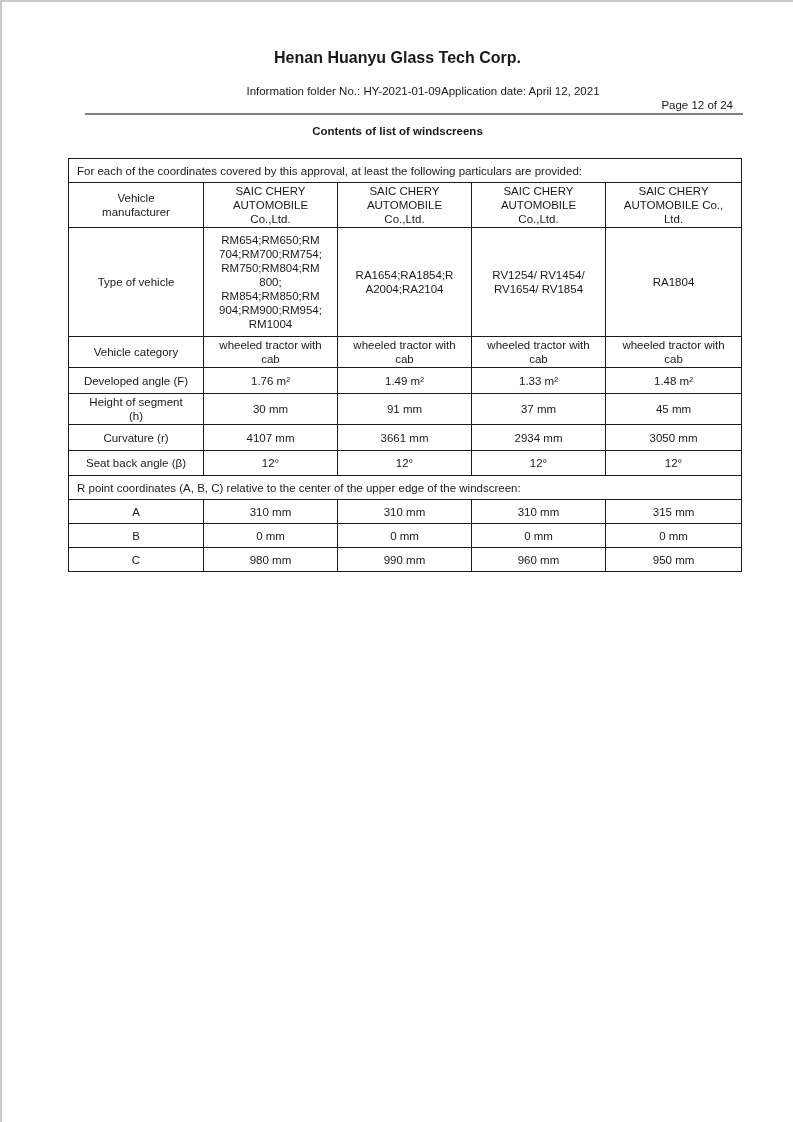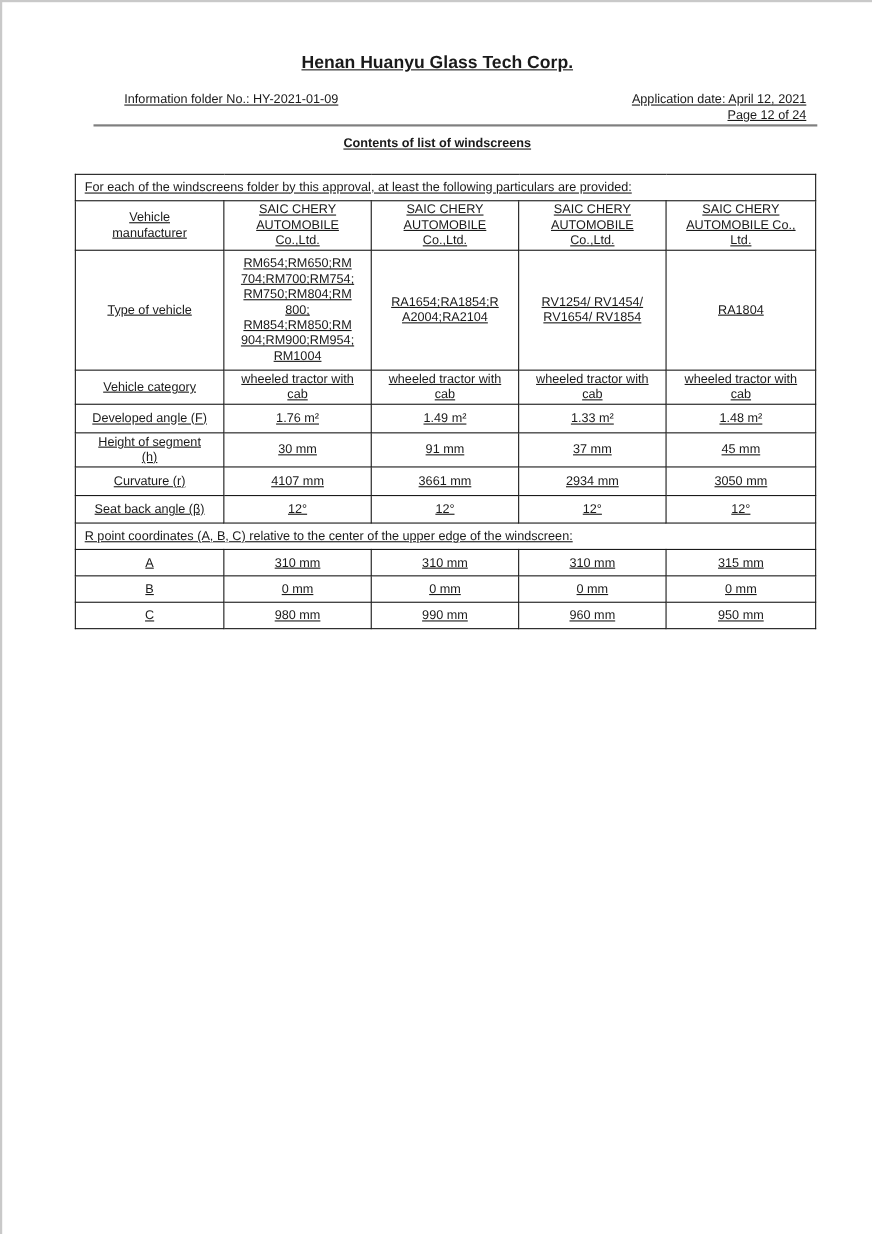--- a/index.html
+++ b/index.html
@@ -14,32 +14,31 @@
     position:relative;
     width:793px;
     height:1122px;
     background:var(--paper);
     border-top:2px solid var(--edge);
     border-left:2px solid var(--edge);
     box-sizing:border-box;
     font-family:"Liberation Sans","DejaVu Sans",sans-serif;
     color:var(--text);
     overflow:hidden;
-    text-decoration:underline;
   }
   .doc-title{
     padding-top:46px;
     text-align:center;
     font-size:16px;
     font-weight:bold;
     line-height:19px;
   }
   .header-info{
     display:flex;
-    justify-content:space-between;
+    justify-content:center;
     margin:17px 60px 0 111px;
     font-size:11.5px;
     line-height:14px;
   }
   .page-num{
     text-align:right;
     margin-right:60px;
     font-size:11.5px;
     line-height:14px;
     padding-left:28px;
@@ -116,21 +115,21 @@
       <col style="width:135px">
       <col style="width:134px">
       <col style="width:134px">
       <col style="width:134px">
       <col style="width:136px">
     </colgroup>
 
     <tbody>
 
     <tr class="rh24">
-      <td class="note" colspan="5">For each of the windscreens folder by this approval, at least the following particulars are provided:</td>
+      <td class="note" colspan="5">For each of the coordinates covered by this approval, at least the following particulars are provided:</td>
     </tr>
 
     <tr class="rh44">
       <td>Vehicle
 manufacturer</td>
       <td>SAIC CHERY
 AUTOMOBILE
 Co.,Ltd.</td>
       <td>SAIC CHERY
 AUTOMOBILE

